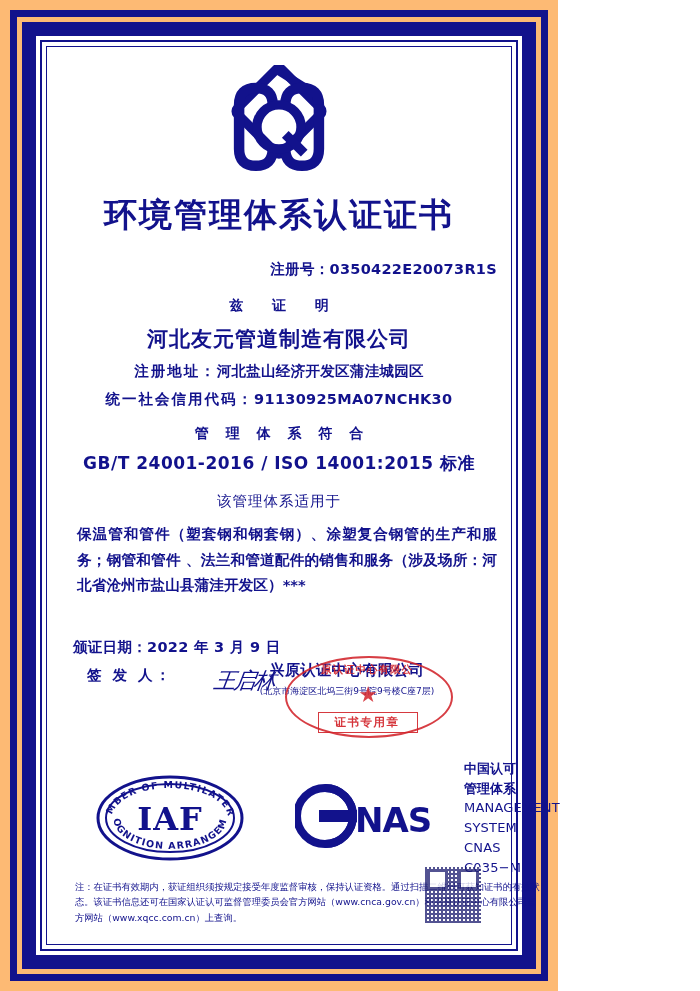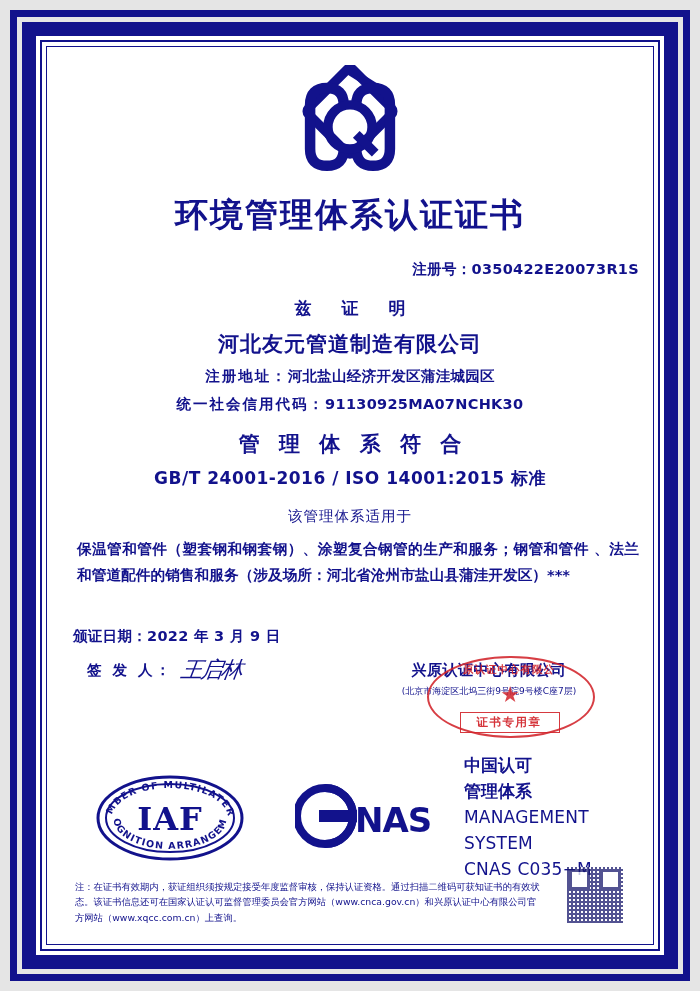--- a/index.html
+++ b/index.html
@@ -11,23 +11,23 @@
     width: 700px;
     height: 991px;
     font-family: "DejaVu Sans", "Liberation Sans", sans-serif;
     color: #1a1a6e;
     overflow: hidden;
   }
 
   
   .certificate {
     position: relative;
-    width: 700px;
+    width: 558px;
     height: 991px;
-    background: #e5e5e5;
+    background: #fdba74;
     box-sizing: border-box;
   }
   .border-outer {
     position: absolute;
     left: 10px; top: 10px; right: 10px; bottom: 10px;
     border: 7px solid #12128c;
     box-sizing: border-box;
   }
   .border-pattern {
     position: absolute;
@@ -88,21 +88,21 @@
     text-align: right;
     padding-right: 6px;
     font-size: 14.5px;
     font-weight: bold;
     letter-spacing: .3px;
     color: #12128c;
   }
 
   .hereby {
     margin-top: 18px;
-    font-size: 17px;
+    font-size: 14px;
     font-weight: bold;
     letter-spacing: 12px;
     padding-left: 12px;
     color: #12128c;
   }
 
   .company {
     margin-top: 10px;
     font-size: 21px;
     font-weight: bold;
@@ -114,21 +114,21 @@
     margin-top: 9px;
     font-size: 14.5px;
     font-weight: bold;
     color: #12128c;
   }
   .line-row .lbl { letter-spacing: 2px; }
   .line-row .val { letter-spacing: .3px; }
 
   .system-conform {
     margin-top: 16px;
-    font-size: 21px;
+    font-size: 14px;
     font-weight: bold;
     letter-spacing: 6px;
     padding-left: 6px;
     color: #12128c;
   }
 
   .standard {
     margin-top: 9px;
     font-size: 17px;
     font-weight: bold;
@@ -169,23 +169,23 @@
     color: #12128c;
     margin-bottom: 9px;
     letter-spacing: .3px;
   }
   .dates .sup {
     font-size: 8px;
     vertical-align: super;
   }
   .sign-row {
     display: flex;
-    align-items: center;
     margin-top: 6px;
     padding-left: 14px;
+    gap: 33px;
   }
   .sign-label {
     font-size: 14.5px;
     font-weight: bold;
     letter-spacing: 3px;
     color: #12128c;
   }
   .signature {
     font-family: "DejaVu Serif", "Liberation Serif", serif;
     font-size: 22px;
@@ -296,21 +296,21 @@
     margin-left: 30px;
   }
   .cnas {
     margin-left: 50px;
     flex: 0 0 auto;
     text-align: center;
   }
   .cnas-text-block {
     margin-left: 24px;
     text-align: left;
-    font-size: 17px;
+    font-size: 13px;
     line-height: 1.52;
     color: #12128c;
     font-weight: bold;
     flex: 1 1 auto;
   }
   .cnas-text-block .en {
     font-weight: normal;
     letter-spacing: .2px;
   }
 

